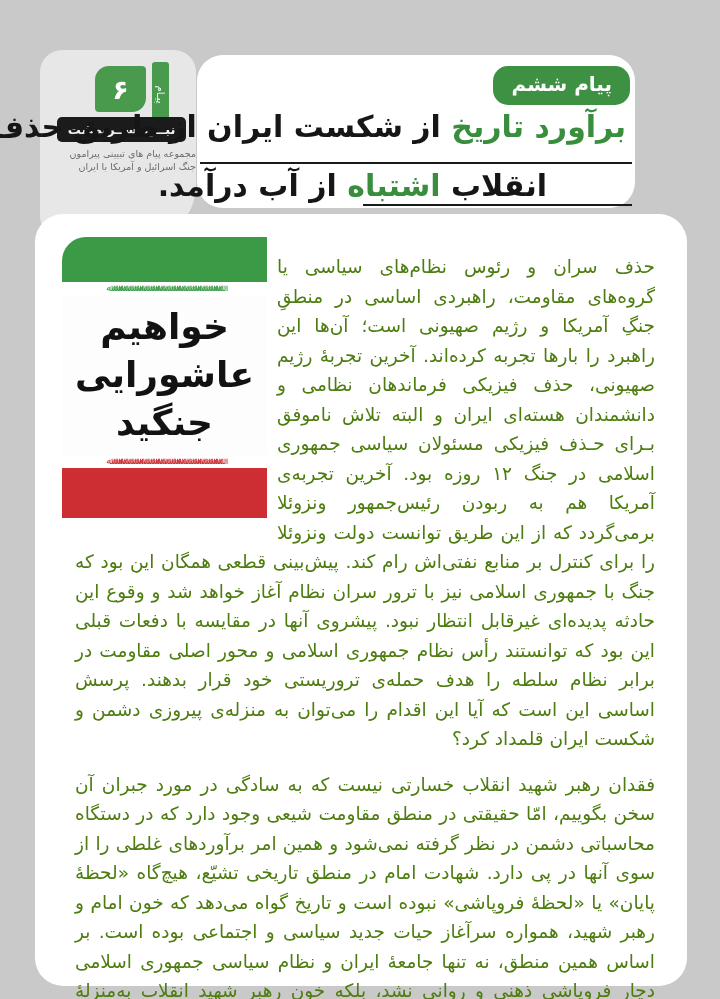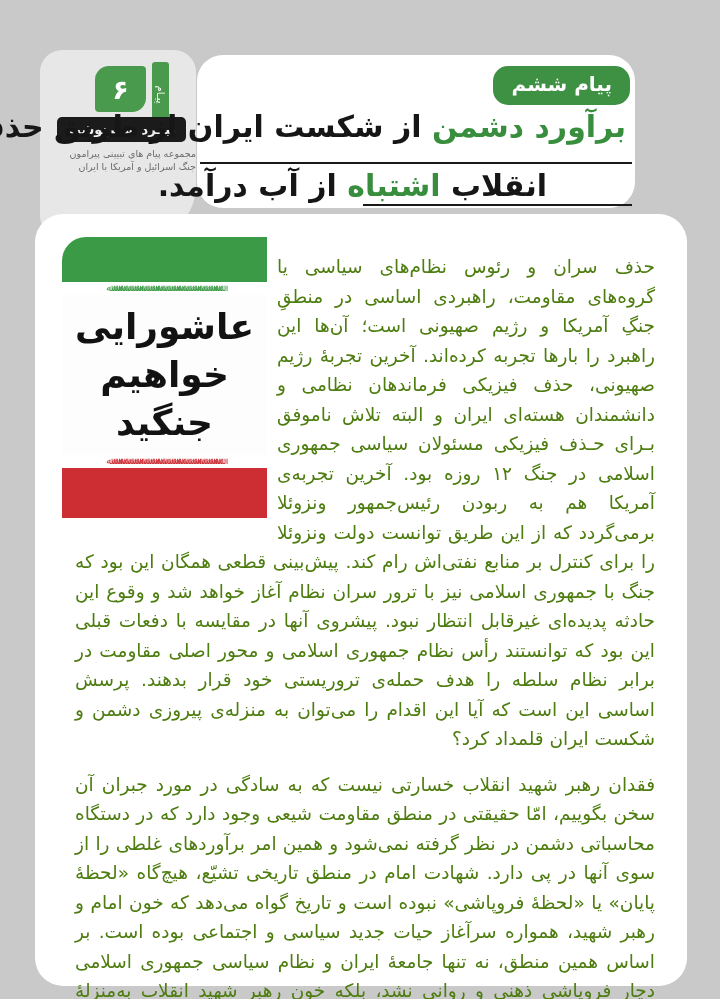--- a/index.html
+++ b/index.html
@@ -119,37 +119,37 @@
     </div>
     <div class="series-subtitle" data-name="series-subtitle">
       <div data-name="series-subtitle-line-1">مجموعه پیام های تبیینی پیرامون</div>
       <div data-name="series-subtitle-line-2">جنگ اسرائیل و آمریکا با ایران</div>
     </div>
   </div>
 
   <div class="headline-card" data-name="headline-card">
     <div class="badge" data-name="message-number-badge">پیام ششم</div>
     <div class="headline-line1" data-name="headline-line-1">
-      <span class="hl-green" data-name="headline-green-phrase-1">برآورد دشمن</span><span data-name="headline-black-phrase-1"> از شکست ایران از طریق حذف رهبر</span>
+      <span class="hl-green" data-name="headline-green-phrase-1">برآورد تاریخ</span><span data-name="headline-black-phrase-1"> از شکست ایران از طریق حذف رهبر</span>
     </div>
     <div class="underline u1" data-name="headline-underline-1"></div>
     <div class="headline-line2" data-name="headline-line-2">
       <span data-name="headline-black-phrase-2a">انقلاب </span><span class="hl-green" data-name="headline-green-phrase-2">اشتباه</span><span data-name="headline-black-phrase-2b"> از آب درآمد.</span>
     </div>
     <div class="underline u2" data-name="headline-underline-2"></div>
   </div>
 
   <div class="article-card" data-name="article-card">
 
     <div class="flag-poster" data-name="ashura-flag-poster">
       <div class="flag-green" data-name="flag-green-band"></div>
       <div class="flag-border b-green" data-name="flag-kufic-border-top">ﷲﷲﷲﷲﷲﷲﷲﷲﷲﷲﷲﷲﷲﷲﷲﷲﷲﷲﷲﷲﷲﷲ</div>
       <div class="flag-white" data-name="flag-white-band">
+        <div class="flag-text" data-name="poster-slogan-line-2">خواهیم</div>
         <div class="flag-text" data-name="poster-slogan-line-1">عاشورایی</div>
-        <div class="flag-text" data-name="poster-slogan-line-2">خواهیم</div>
         <div class="flag-text" data-name="poster-slogan-line-3">جنگید</div>
       </div>
       <div class="flag-border b-red" data-name="flag-kufic-border-bottom">ﷲﷲﷲﷲﷲﷲﷲﷲﷲﷲﷲﷲﷲﷲﷲﷲﷲﷲﷲﷲﷲﷲ</div>
       <div class="flag-red" data-name="flag-red-band"></div>
     </div>
 
     <p class="body-text" data-name="article-paragraph-1">حذف سران و رئوس نظام‌های سیاسی یا گروه‌های مقاومت، راهبردی اساسی در منطقِ جنگِ آمریکا و رژیم صهیونی است؛ آن‌ها این راهبرد را بارها تجربه کرده‌اند. آخرین تجربهٔ رژیم صهیونی، حذف فیزیکی فرماندهان نظامی و دانشمندان هسته‌ای ایران و البته تلاش ناموفق بـرای حـذف فیزیکی مسئولان سیاسی جمهوری اسلامی در جنگ ۱۲ روزه بود. آخرین تجربه‌ی آمریکا هم به ربودن رئیس‌جمهور ونزوئلا برمی‌گردد که از این طریق توانست دولت ونزوئلا را برای کنترل بر منابع نفتی‌اش رام کند. پیش‌بینی قطعی همگان این بود که جنگ با جمهوری اسلامی نیز با ترور سران نظام آغاز خواهد شد و وقوع این حادثه پدیده‌ای غیرقابل انتظار نبود. پیشروی آنها در مقایسه با دفعات قبلی این بود که توانستند رأس نظام جمهوری اسلامی و محور اصلی مقاومت در برابر نظام سلطه را هدف حمله‌ی تروریستی خود قرار بدهند. پرسش اساسی این است که آیا این اقدام را می‌توان به منزله‌ی پیروزی دشمن و شکست ایران قلمداد کرد؟</p>
     <p class="body-text" data-name="article-paragraph-2">فقدان رهبر شهید انقلاب خسارتی نیست که به سادگی در مورد جبران آن سخن بگوییم، امّا حقیقتی در منطق مقاومت شیعی وجود دارد که در دستگاه محاسباتی دشمن در نظر گرفته نمی‌شود و همین امر برآوردهای غلطی را از سوی آنها در پی دارد. شهادت امام در منطق تاریخی تشیّع، هیچ‌گاه «لحظهٔ پایان» یا «لحظهٔ فروپاشی» نبوده است و تاریخ گواه می‌دهد که خون امام و رهبر شهید، همواره سرآغاز حیات جدید سیاسی و اجتماعی بوده است. بر اساس همین منطق، نه تنها جامعهٔ ایران و نظام سیاسی جمهوری اسلامی دچار فروپاشی ذهنی و روانی نشد، بلکه خون رهبر شهید انقلاب به‌منزلهٔ خون تازه‌ای در رگ‌ها، حیات دوباره‌ای به ایران بخشید. دشمن انتظار داشت و تصوّر می‌کرد در پس‌زمینهٔ حوادث دی‌ماه، می‌تواند همراهی بخش قابل‌توجهی از مردم ایران را تأمین کند، امّا دقائق و ظرائفی که در کیفیت وقوع این شهادت عظیم وجود داشت، کاملاً نتیجهٔ عکس داد. امروز، مردم ایران با صحنه‌ای مواجه شده‌اند که در سابقهٔ ذهنی‌شان شباهت فراوانی با «موقعیت سیدالشهدا (ع) در کربلا» دارد و این ادراک عمومی، بستر یک خیزش اجتماعی بزرگ در مردم ایران شده است که تعیین‌کنندهٔ اصلی نتیجه نهایی این جنگ است.</p>
   </div>
 

